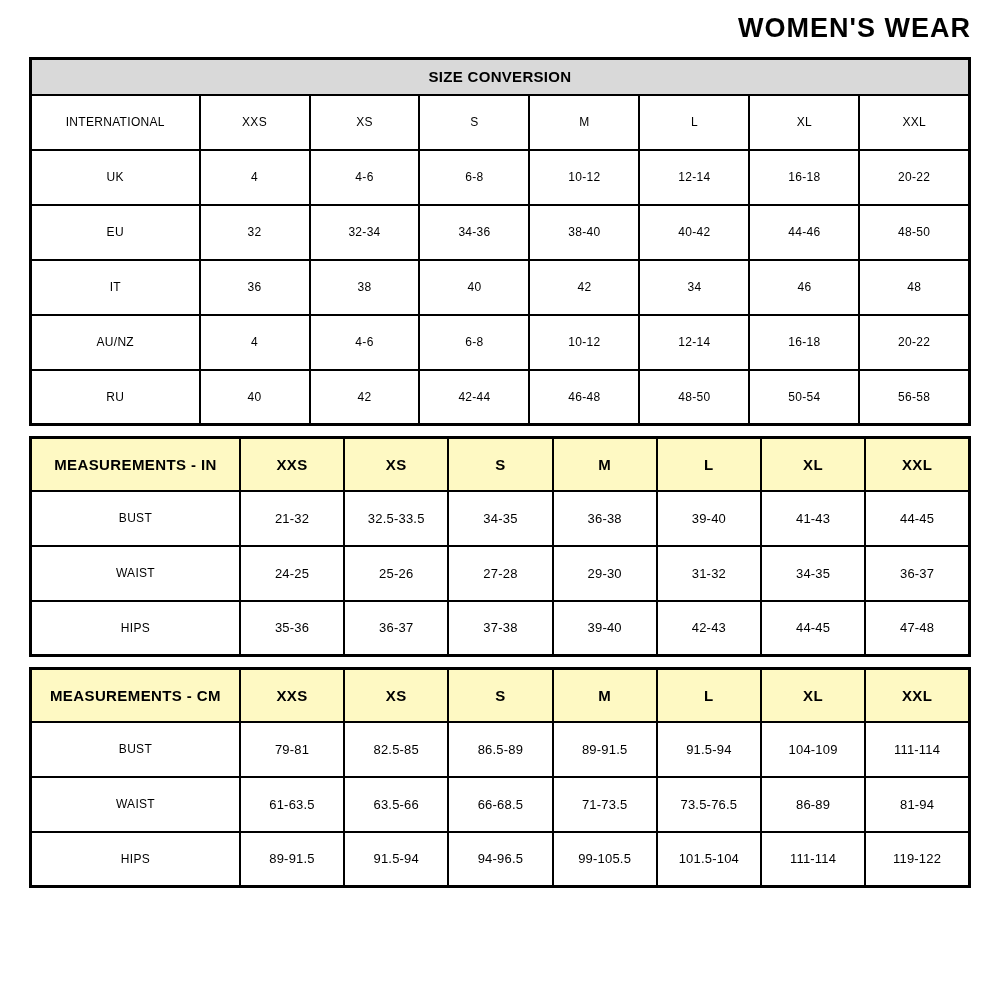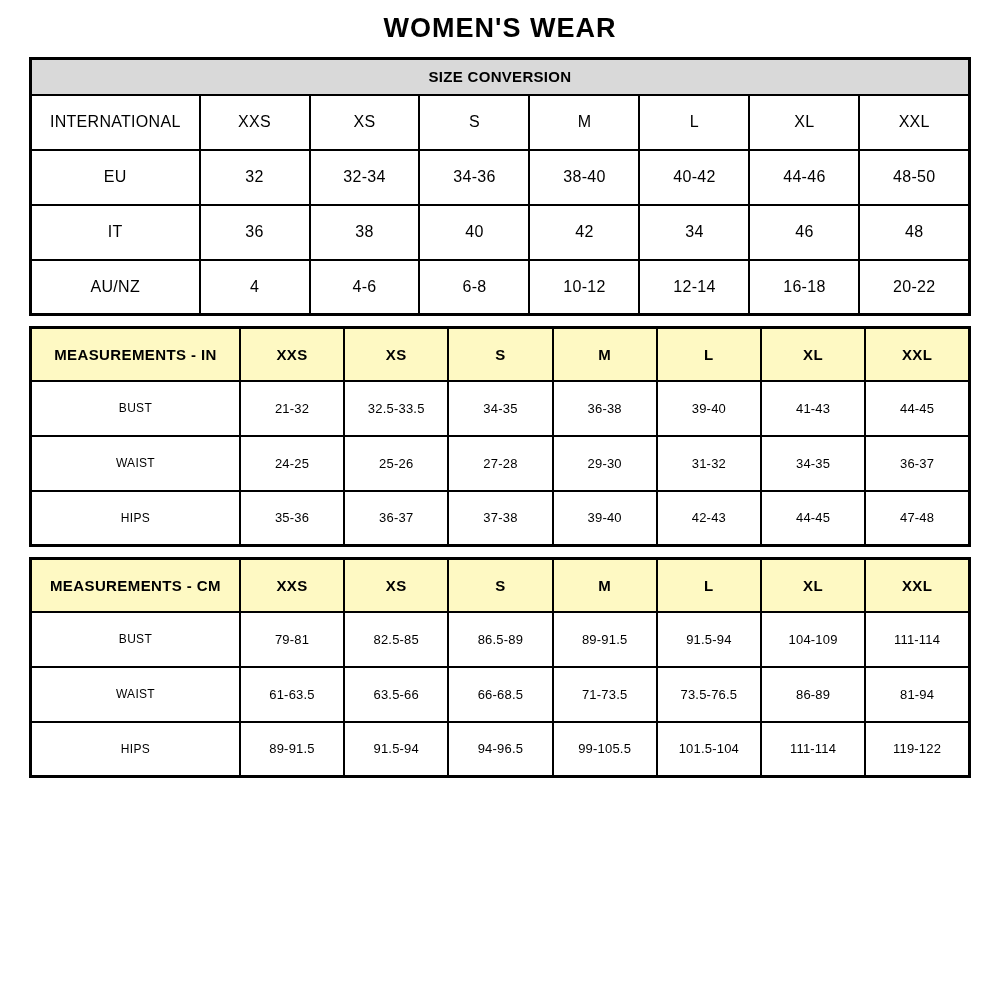--- a/index.html
+++ b/index.html
@@ -6,21 +6,21 @@
   html, body {
     background: #ffffff;
     width: 1000px;
     height: 1000px;
     font-family: "Liberation Sans", sans-serif;
     color: #000000;
     overflow: hidden;
   }
   .page { width: 942px; margin: 0 auto; padding-top: 13px; }
   .page-title {
-    text-align: center;
+    text-align: right;
     font-size: 27px;
     font-weight: 700;
     letter-spacing: 1px;
     margin-bottom: 13px;
   }
   table {
     width: 100%;
     border-collapse: collapse;
     table-layout: fixed;
     margin-bottom: 10px;
@@ -33,21 +33,21 @@
     padding: 2px;
   }
   .banner {
     background: #d9d9d9;
     font-weight: 700;
     font-size: 15px;
     letter-spacing: 0.6px;
     height: 49px;
   }
   
-  .t1 td { height: 55px; font-size: 16px; letter-spacing: 0.3px; }
+  .t1 td { height: 55px; font-size: 12px; letter-spacing: 0.3px; }
   .t1 .banner { height: 36px; font-size: 15px; }
   
   .t23 td.hdr { background: #fef9c3; font-weight: 700; font-size: 15px; height: 53px; letter-spacing: 0.4px; }
   .t23 td { height: 55px; }
   .t23 td.lbl { font-size: 12px; letter-spacing: 0.3px; }
   .t23 td.val { font-size: 13px; letter-spacing: 0.2px; }
 </style>
 </head>
 <body>
 
@@ -68,20 +68,30 @@
       <td>INTERNATIONAL</td>
       <td>XXS</td>
       <td>XS</td>
       <td>S</td>
       <td>M</td>
       <td>L</td>
       <td>XL</td>
       <td>XXL</td>
     </tr>
     <tr>
+      <td>UK</td>
+      <td>4</td>
+      <td>4-6</td>
+      <td>6-8</td>
+      <td>10-12</td>
+      <td>12-14</td>
+      <td>16-18</td>
+      <td>20-22</td>
+    </tr>
+    <tr>
       <td>EU</td>
       <td>32</td>
       <td>32-34</td>
       <td>34-36</td>
       <td>38-40</td>
       <td>40-42</td>
       <td>44-46</td>
       <td>48-50</td>
     </tr>
     <tr>
@@ -96,20 +106,30 @@
     </tr>
     <tr>
       <td>AU/NZ</td>
       <td>4</td>
       <td>4-6</td>
       <td>6-8</td>
       <td>10-12</td>
       <td>12-14</td>
       <td>16-18</td>
       <td>20-22</td>
+    </tr>
+    <tr>
+      <td>RU</td>
+      <td>40</td>
+      <td>42</td>
+      <td>42-44</td>
+      <td>46-48</td>
+      <td>48-50</td>
+      <td>50-54</td>
+      <td>56-58</td>
     </tr>
   </tbody>
     </table>
 
   <table class="t23">
     <colgroup>
         <col style="width:22.3%">
         <col span="7">
       </colgroup>
     <tbody>

